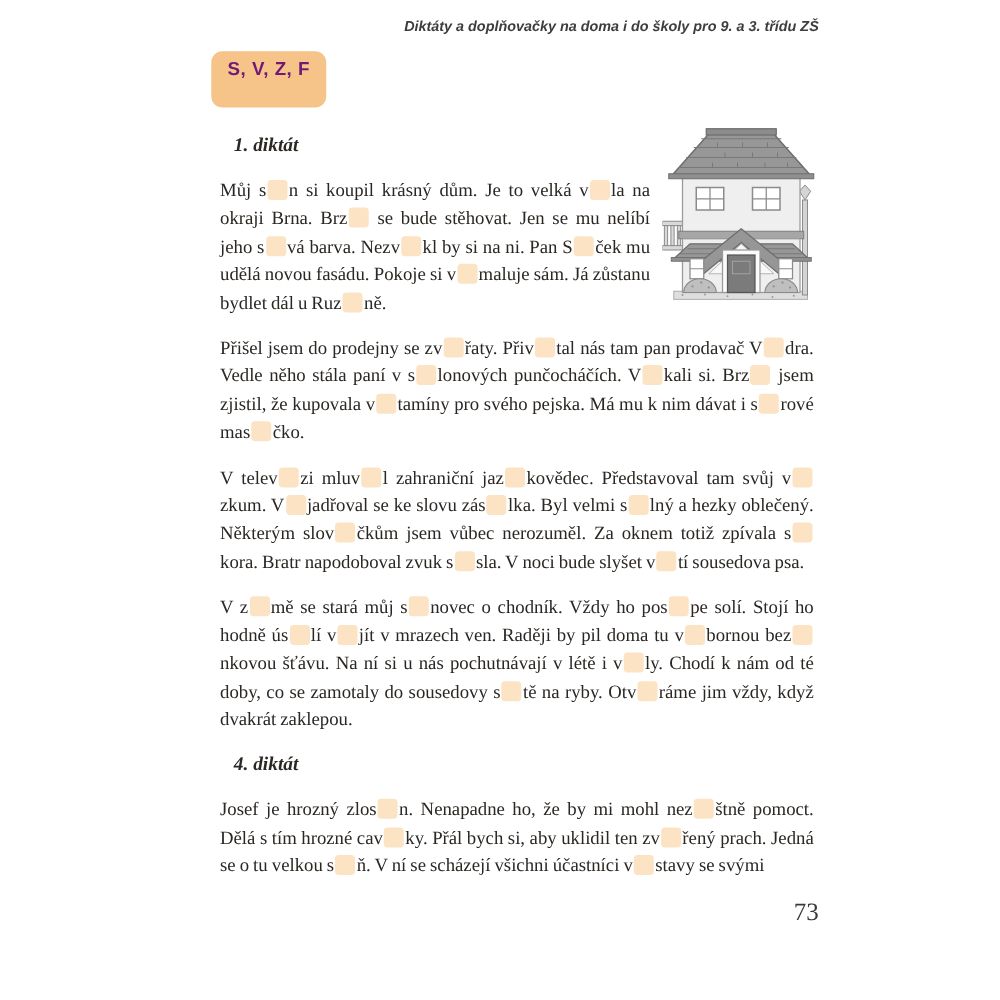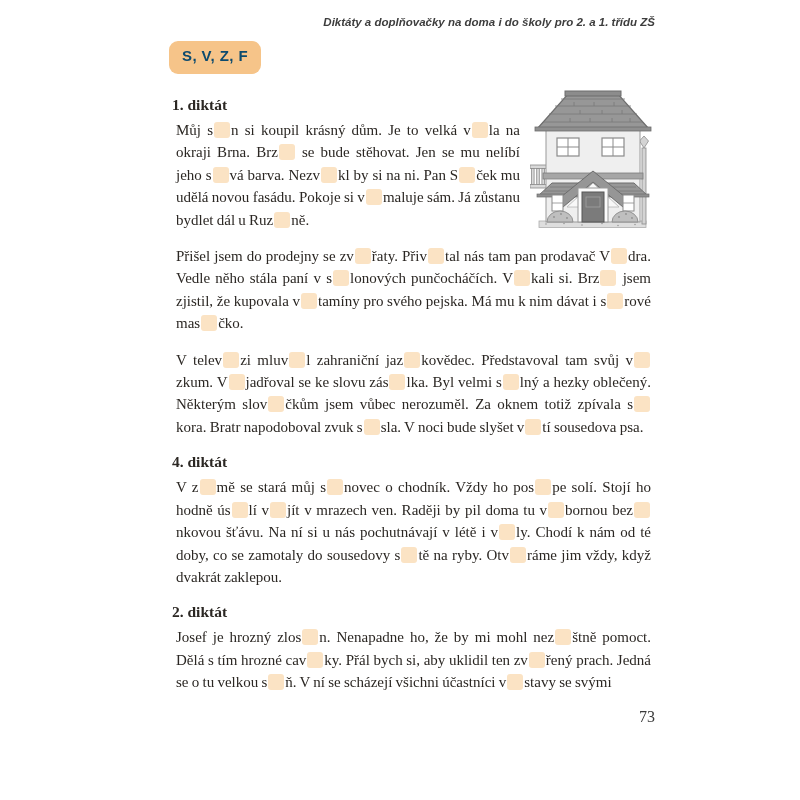--- a/index.html
+++ b/index.html
@@ -20,37 +20,38 @@
     font-style:italic;
     font-weight:bold;
     font-size:11.5px;
     color:#3d3d3d;
   }
   .topic-badge{
     display:inline-block;
     margin:13px 0 0 169px;
     background:var(--badge,#f6c489);
     border-radius:9px;
-    padding:6px 13px 10px 13px;
+    padding:6px 13px 22px 13px;
     font-family:"Liberation Sans", sans-serif;
     font-weight:bold;
     font-size:15px;
-    color:#0c4a6e;
+    color:#701a75;
     letter-spacing:0.4px;
   }
   .content{
     margin:21px 145px 0 172px;
     width:483px;
   }
   section.dictation{margin:0 0 14px 0;}
   section.dictation h3{
-    margin:0;
+    margin:15px;
     font-size:15.5px;
     line-height:20px;
     font-weight:bold;
+    font-style:italic;
   }
   p.dict-text{
     margin:4px;
     font-size:15px;
     line-height:22.4px;
     text-align:justify;
     word-spacing:-0.5px;
   }
   .blank{
     display:inline-block;
@@ -62,30 +63,30 @@
   }
   .house{
     float:right;
     width:125px;height:143px;
     margin:-8px 0 2px 10px;
   }
   .footer-line{
     margin:5px 145px 16px 172px;
     width:483px;
     text-align:right;
-    font-size:16px;
+    font-size:20px;
     color:#3a3a3a;
   }
 </style>
 </head>
 <body>
 
 <div class="page">
 
-  <div class="header-line">Diktáty a doplňovačky na doma i do školy pro 2. a 1. třídu ZŠ</div>
+  <div class="header-line">Diktáty a doplňovačky na doma i do školy pro 9. a 3. třídu ZŠ</div>
 
   <div class="topic-badge">S, V, Z, F</div>
 
   <div class="content" id="sections">
       <section class="dictation">
   <svg class="house" viewBox="0 0 125 143" aria-hidden="true">
 
     <rect x="9" y="134" width="107" height="6.5" fill="#dedede" stroke="#adadad" stroke-width="0.8"></rect>
     <g fill="#9a9a9a">
       <circle cx="16" cy="137" r="0.8"></circle>
@@ -166,23 +167,22 @@
 <h3>1. diktát</h3>
         <p class="dict-text">Můj s<span class="blank"></span>n si koupil krásný dům. Je to velká v<span class="blank"></span>la na okraji Brna. Brz<span class="blank"></span> se bude stěhovat. Jen se mu nelíbí jeho s<span class="blank"></span>vá barva. Nezv<span class="blank"></span>kl by si na ni. Pan S<span class="blank"></span>ček mu udělá novou fasádu. Pokoje si v<span class="blank"></span>maluje sám. Já zůstanu bydlet dál u Ruz<span class="blank"></span>ně.</p>
       </section>
       <section class="dictation">
         <p class="dict-text">Přišel jsem do prodejny se zv<span class="blank"></span>řaty. Přiv<span class="blank"></span>tal nás tam pan prodavač V<span class="blank"></span>dra. Vedle něho stála paní v s<span class="blank"></span>lonových punčocháčích. V<span class="blank"></span>kali si. Brz<span class="blank"></span> jsem zjistil, že kupovala v<span class="blank"></span>tamíny pro svého pejska. Má mu k nim dávat i s<span class="blank"></span>rové mas<span class="blank"></span>čko.</p>
       </section>
       <section class="dictation">
         <p class="dict-text">V telev<span class="blank"></span>zi mluv<span class="blank"></span>l zahraniční jaz<span class="blank"></span>kovědec. Představoval tam svůj v<span class="blank"></span>zkum. V<span class="blank"></span>jadřoval se ke slovu zás<span class="blank"></span>lka. Byl velmi s<span class="blank"></span>lný a hezky oblečený. Některým slov<span class="blank"></span>čkům jsem vůbec nerozuměl. Za oknem totiž zpívala s<span class="blank"></span>kora. Bratr napodoboval zvuk s<span class="blank"></span>sla. V noci bude slyšet v<span class="blank"></span>tí sousedova psa.</p>
       </section>
       <section class="dictation">
-        <h3>4. diktát</h3>
         <p class="dict-text">V z<span class="blank"></span>mě se stará můj s<span class="blank"></span>novec o chodník. Vždy ho pos<span class="blank"></span>pe solí. Stojí ho hodně ús<span class="blank"></span>lí v<span class="blank"></span>jít v mrazech ven. Raději by pil doma tu v<span class="blank"></span>bornou bez<span class="blank"></span>nkovou šťávu. Na ní si u nás pochutnávají v létě i v<span class="blank"></span>ly. Chodí k nám od té doby, co se zamotaly do sousedovy s<span class="blank"></span>tě na ryby. Otv<span class="blank"></span>ráme jim vždy, když dvakrát zaklepou.</p>
       </section>
       <section class="dictation">
-        <h3>2. diktát</h3>
+        <h3>4. diktát</h3>
         <p class="dict-text">Josef je hrozný zlos<span class="blank"></span>n. Nenapadne ho, že by mi mohl nez<span class="blank"></span>štně pomoct. Dělá s tím hrozné cav<span class="blank"></span>ky. Přál bych si, aby uklidil ten zv<span class="blank"></span>řený prach. Jedná se o tu velkou s<span class="blank"></span>ň. V ní se scházejí všichni účastníci v<span class="blank"></span>stavy se svými</p>
       </section>
     </div>
 
   <div class="footer-line">73</div>
 </div>
 
 </body></html>

